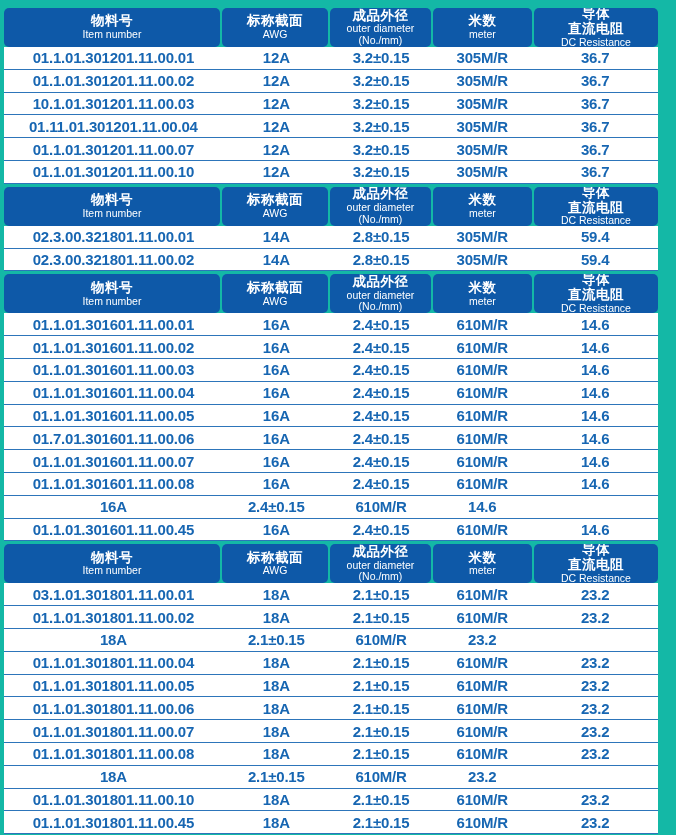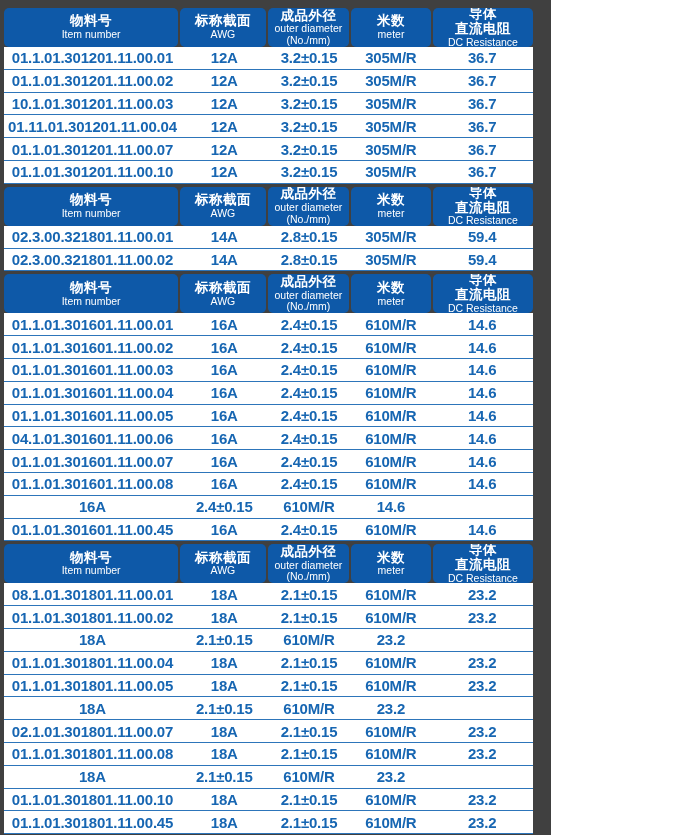--- a/index.html
+++ b/index.html
@@ -2,24 +2,24 @@
 <html><head>
 <meta charset="utf-8">
 <style>
   html, body {
     margin: 0;
     padding: 0;
     background: #ffffff;
     font-family: "Liberation Sans", sans-serif;
   }
   .page {
-    width: 551px;
+    width: 676px;
     height: 835px;
     overflow: hidden;
-    background: #404040;
+    background: #14b8a6;
     box-sizing: border-box;
     padding: 8px 18px 0 4px;
   }
   .section { margin: 0; }
   .section + .section { margin-top: 3px; }
 
   .sect-header {
     display: grid;
     grid-template-columns: 214fr 105fr 100fr 98fr 123fr;
     column-gap: 2px;
@@ -234,21 +234,21 @@
           <div class="cell">14.6</div>
         </div>
         <div class="row">
           <div class="cell">01.1.01.301601.11.00.05</div>
           <div class="cell">16A</div>
           <div class="cell">2.4±0.15</div>
           <div class="cell">610M/R</div>
           <div class="cell">14.6</div>
         </div>
         <div class="row">
-          <div class="cell">04.1.01.301601.11.00.06</div>
+          <div class="cell">01.7.01.301601.11.00.06</div>
           <div class="cell">16A</div>
           <div class="cell">2.4±0.15</div>
           <div class="cell">610M/R</div>
           <div class="cell">14.6</div>
         </div>
         <div class="row">
           <div class="cell">01.1.01.301601.11.00.07</div>
           <div class="cell">16A</div>
           <div class="cell">2.4±0.15</div>
           <div class="cell">610M/R</div>
@@ -294,21 +294,21 @@
             <div class="zh">米数</div>
             <div class="en">meter</div>
           </div>
           <div class="hcell">
             <div class="zh">导体</div>
             <div class="zh">直流电阻</div>
             <div class="en">DC Resistance</div>
           </div>
         </div>
         <div class="row">
-          <div class="cell">08.1.01.301801.11.00.01</div>
+          <div class="cell">03.1.01.301801.11.00.01</div>
           <div class="cell">18A</div>
           <div class="cell">2.1±0.15</div>
           <div class="cell">610M/R</div>
           <div class="cell">23.2</div>
         </div>
         <div class="row">
           <div class="cell">01.1.01.301801.11.00.02</div>
           <div class="cell">18A</div>
           <div class="cell">2.1±0.15</div>
           <div class="cell">610M/R</div>
@@ -328,27 +328,28 @@
           <div class="cell">23.2</div>
         </div>
         <div class="row">
           <div class="cell">01.1.01.301801.11.00.05</div>
           <div class="cell">18A</div>
           <div class="cell">2.1±0.15</div>
           <div class="cell">610M/R</div>
           <div class="cell">23.2</div>
         </div>
         <div class="row">
-          <div class="cell">18A</div>
-          <div class="cell">2.1±0.15</div>
-          <div class="cell">610M/R</div>
-          <div class="cell">23.2</div>
-        </div>
-        <div class="row">
-          <div class="cell">02.1.01.301801.11.00.07</div>
+          <div class="cell">01.1.01.301801.11.00.06</div>
+          <div class="cell">18A</div>
+          <div class="cell">2.1±0.15</div>
+          <div class="cell">610M/R</div>
+          <div class="cell">23.2</div>
+        </div>
+        <div class="row">
+          <div class="cell">01.1.01.301801.11.00.07</div>
           <div class="cell">18A</div>
           <div class="cell">2.1±0.15</div>
           <div class="cell">610M/R</div>
           <div class="cell">23.2</div>
         </div>
         <div class="row">
           <div class="cell">01.1.01.301801.11.00.08</div>
           <div class="cell">18A</div>
           <div class="cell">2.1±0.15</div>
           <div class="cell">610M/R</div>

